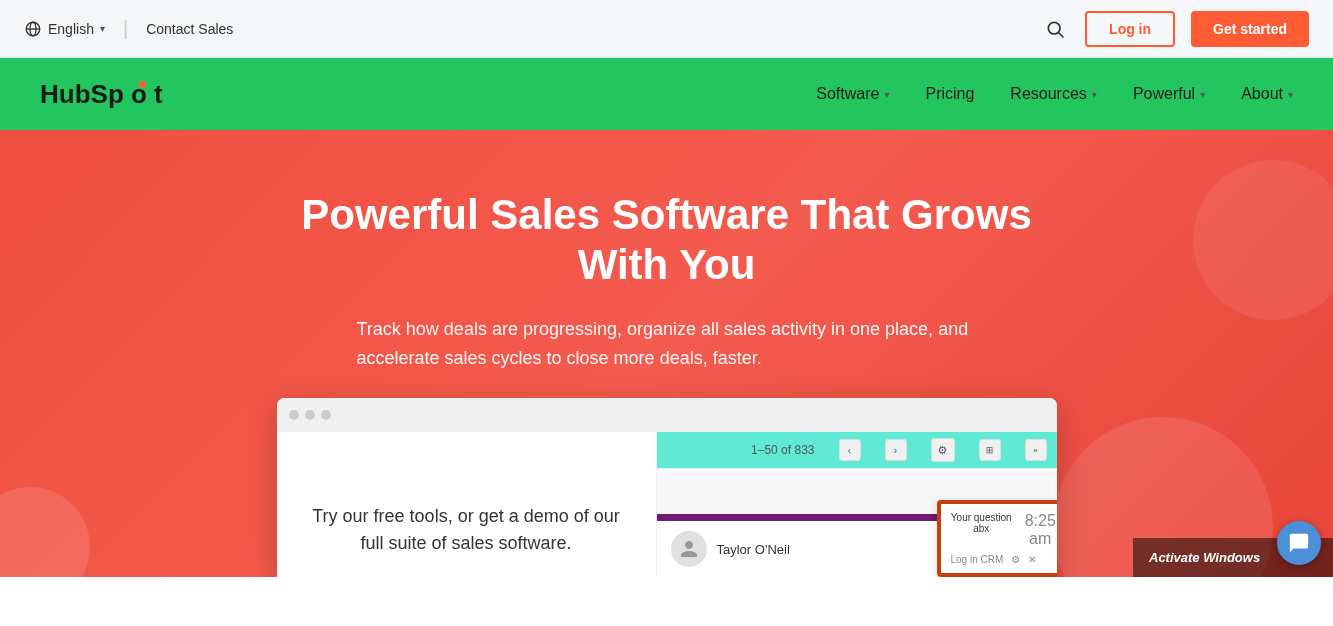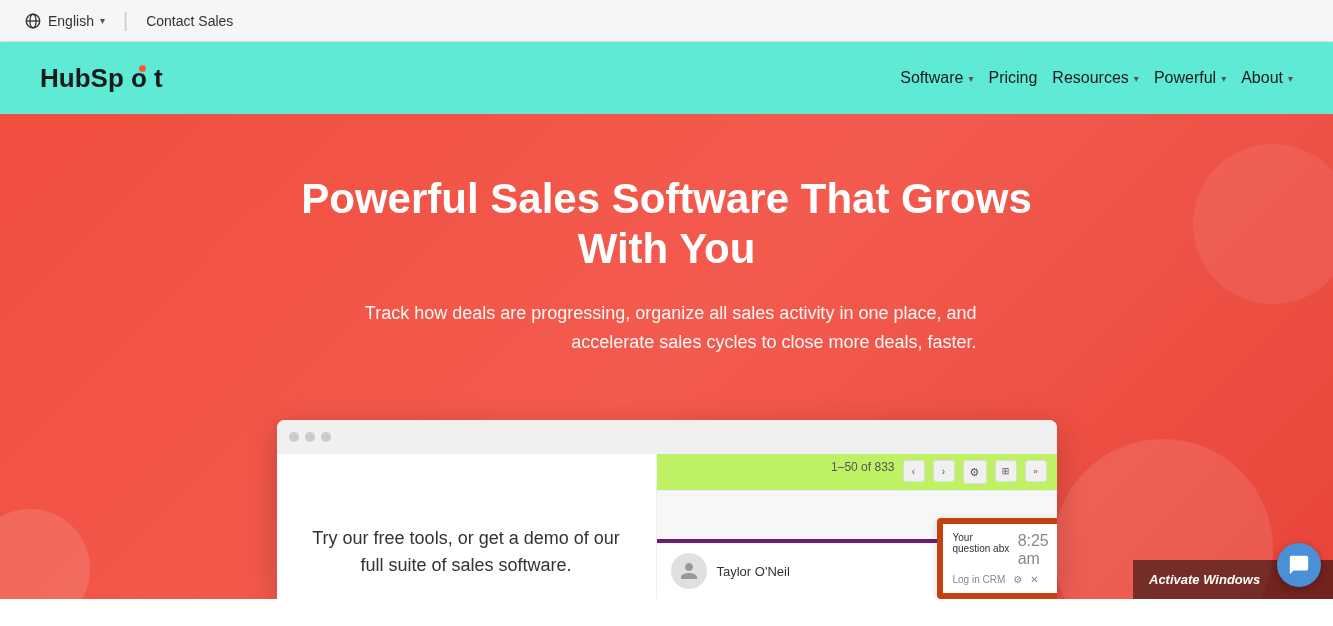--- a/index.html
+++ b/index.html
@@ -1,21 +1,21 @@
 <!DOCTYPE html>
 <html><head>
   <meta charset="utf-8">
   <style>
     * { margin: 0; padding: 0; box-sizing: border-box; }
     body { font-family: 'Helvetica Neue', Arial, sans-serif; width: 1333px; overflow-x: hidden; }
 
     
     .top-bar {
       background: #f4f6f8;
-      height: 42px;
+      height: 58px;
       display: flex;
       align-items: center;
       justify-content: space-between;
       padding: 0 24px;
       border-bottom: 1px solid #e0e4e8;
     }
     .top-bar-left {
       display: flex;
       align-items: center;
       gap: 18px;
@@ -76,32 +76,32 @@
       border: none;
       padding: 10px 22px;
       border-radius: 4px;
       font-size: 14px;
       font-weight: 600;
       cursor: pointer;
     }
 
     
     .nav-bar {
-      background: #5eead4;
+      background: #22c55e;
       height: 72px;
       display: flex;
       align-items: center;
       justify-content: space-between;
       padding: 0 40px;
       box-shadow: 0 1px 4px rgba(0,0,0,0.08);
     }
     .nav-links {
       display: flex;
       align-items: center;
-      gap: 15px;
+      gap: 36px;
     }
     .nav-item {
       display: flex;
       align-items: center;
       gap: 5px;
       font-size: 16px;
       color: #1a1a1a;
       cursor: pointer;
       font-weight: 500;
       text-decoration: none;
@@ -128,25 +128,25 @@
       font-size: 42px;
       font-weight: 800;
       text-align: center;
       max-width: 820px;
       line-height: 1.2;
       margin-bottom: 24px;
     }
     .hero-subtitle {
       color: #fff;
       font-size: 18px;
-      text-align: right;
+      text-align: left;
       max-width: 620px;
       line-height: 1.6;
       opacity: 0.95;
-      margin-bottom: 54px;
+      margin-bottom: 16px;
     }
 
     
     .hero-browser {
       width: 780px;
       background: #f0f0f0;
       border-radius: 8px 8px 0 0;
       box-shadow: 0 8px 32px rgba(0,0,0,0.2);
       position: relative;
       z-index: 2;
@@ -195,26 +195,26 @@
     .panel-right {
       flex: 1;
       background: #f7f7f7;
       display: flex;
       flex-direction: column;
     }
 
     
     .crm-toolbar {
       display: flex;
-      align-items: flex-start;
+      align-items: center;
       justify-content: flex-end;
       padding: 6px 10px;
-      background: #bef264;
+      background: #5eead4;
       border-bottom: 1px solid #eee;
-      gap: 8px;
+      gap: 24px;
       font-size: 12px;
       color: #555;
     }
     .crm-nav-btn {
       width: 22px;
       height: 22px;
       background: #f0f0f0;
       border: 1px solid #ddd;
       border-radius: 3px;
       display: inline-flex;
@@ -235,25 +235,26 @@
       font-size: 11px;
     }
 
     
     .notification-panel {
       position: absolute;
       bottom: 0;
       left: 280px;
       width: 140px;
       background: #fff;
-      border: 6px solid #c2410c;
+      border: 4px solid #c2410c;
       border-radius: 4px;
       padding: 8px 10px;
       box-shadow: 0 2px 8px rgba(0,0,0,0.15);
       z-index: 5;
+      text-align: center;
     }
     .notif-row {
       display: flex;
       align-items: flex-start;
       gap: 6px;
     }
     .notif-text {
       font-size: 10px;
       color: #333;
     }
@@ -397,20 +398,30 @@
       <svg class="globe-icon" viewBox="0 0 24 24" fill="none" stroke="#333" stroke-width="1.8">
         <circle cx="12" cy="12" r="9"></circle>
         <ellipse cx="12" cy="12" rx="4" ry="9"></ellipse>
         <line x1="3" y1="12" x2="21" y2="12"></line>
       </svg>
       <span>English</span>
       <span class="chevron-down">▾</span>
     </div>
     <span class="divider">|</span>
     <a class="contact-sales">Contact Sales</a>
+  </div>
+  <div class="top-bar-right">
+    <button class="search-icon-btn">
+      <svg width="20" height="20" viewBox="0 0 24 24" fill="none" stroke="#333" stroke-width="2">
+        <circle cx="11" cy="11" r="7"></circle>
+        <line x1="16.5" y1="16.5" x2="22" y2="22"></line>
+      </svg>
+    </button>
+    <button class="btn-login">Log in</button>
+    <button class="btn-get-started">Get started</button>
   </div>
 </div>
 
 <nav class="nav-bar">
   <div class="hs-logo">
     <span class="hs-hub">Hub</span>
     <span class="hs-spot-o" style="position:relative;display:inline-block;margin-right:2px;">
       Sp
       <span style="display:inline-block;position:relative;">
         <span style="font-size:26px;font-weight:800;color:#1a1a1a;">o</span>
@@ -488,21 +499,21 @@
           <div style="display:flex;align-items:center;gap:6px;flex:1;">
             <span class="crm-brand">HUBSPOT SALES</span>
             <div style="display:flex;align-items:center;gap:4px;margin-left:auto;">
               <div class="crm-nav-btn" style="font-size:9px;">‹</div>
               <span style="font-size:10px;color:#555;">1</span>
               <div class="crm-nav-btn" style="font-size:9px;">›</div>
             </div>
           </div>
         </div>
 
-        <div style="display:flex;align-items:center;gap:10px;padding:10px 14px;background:#fff;border-top:4px solid #701a75;position:absolute;bottom:0;right:0;width:100%;">
+        <div style="display:flex;align-items:center;gap:10px;padding:10px 14px;background:#fff;border-top:7px solid #701a75;position:absolute;bottom:0;right:0;width:100%;">
           <div class="avatar-circle">
             <svg width="20" height="20" viewBox="0 0 24 24" fill="#999">
               <path d="M12 12c2.7 0 4.8-2.1 4.8-4.8S14.7 2.4 12 2.4 7.2 4.5 7.2 7.2 9.3 12 12 12zm0 2.4c-3.2 0-9.6 1.6-9.6 4.8v2.4h19.2v-2.4c0-3.2-6.4-4.8-9.6-4.8z"></path>
             </svg>
           </div>
           <span class="contact-name">Taylor O'Neil</span>
         </div>
       </div>
     </div>
   </div>

